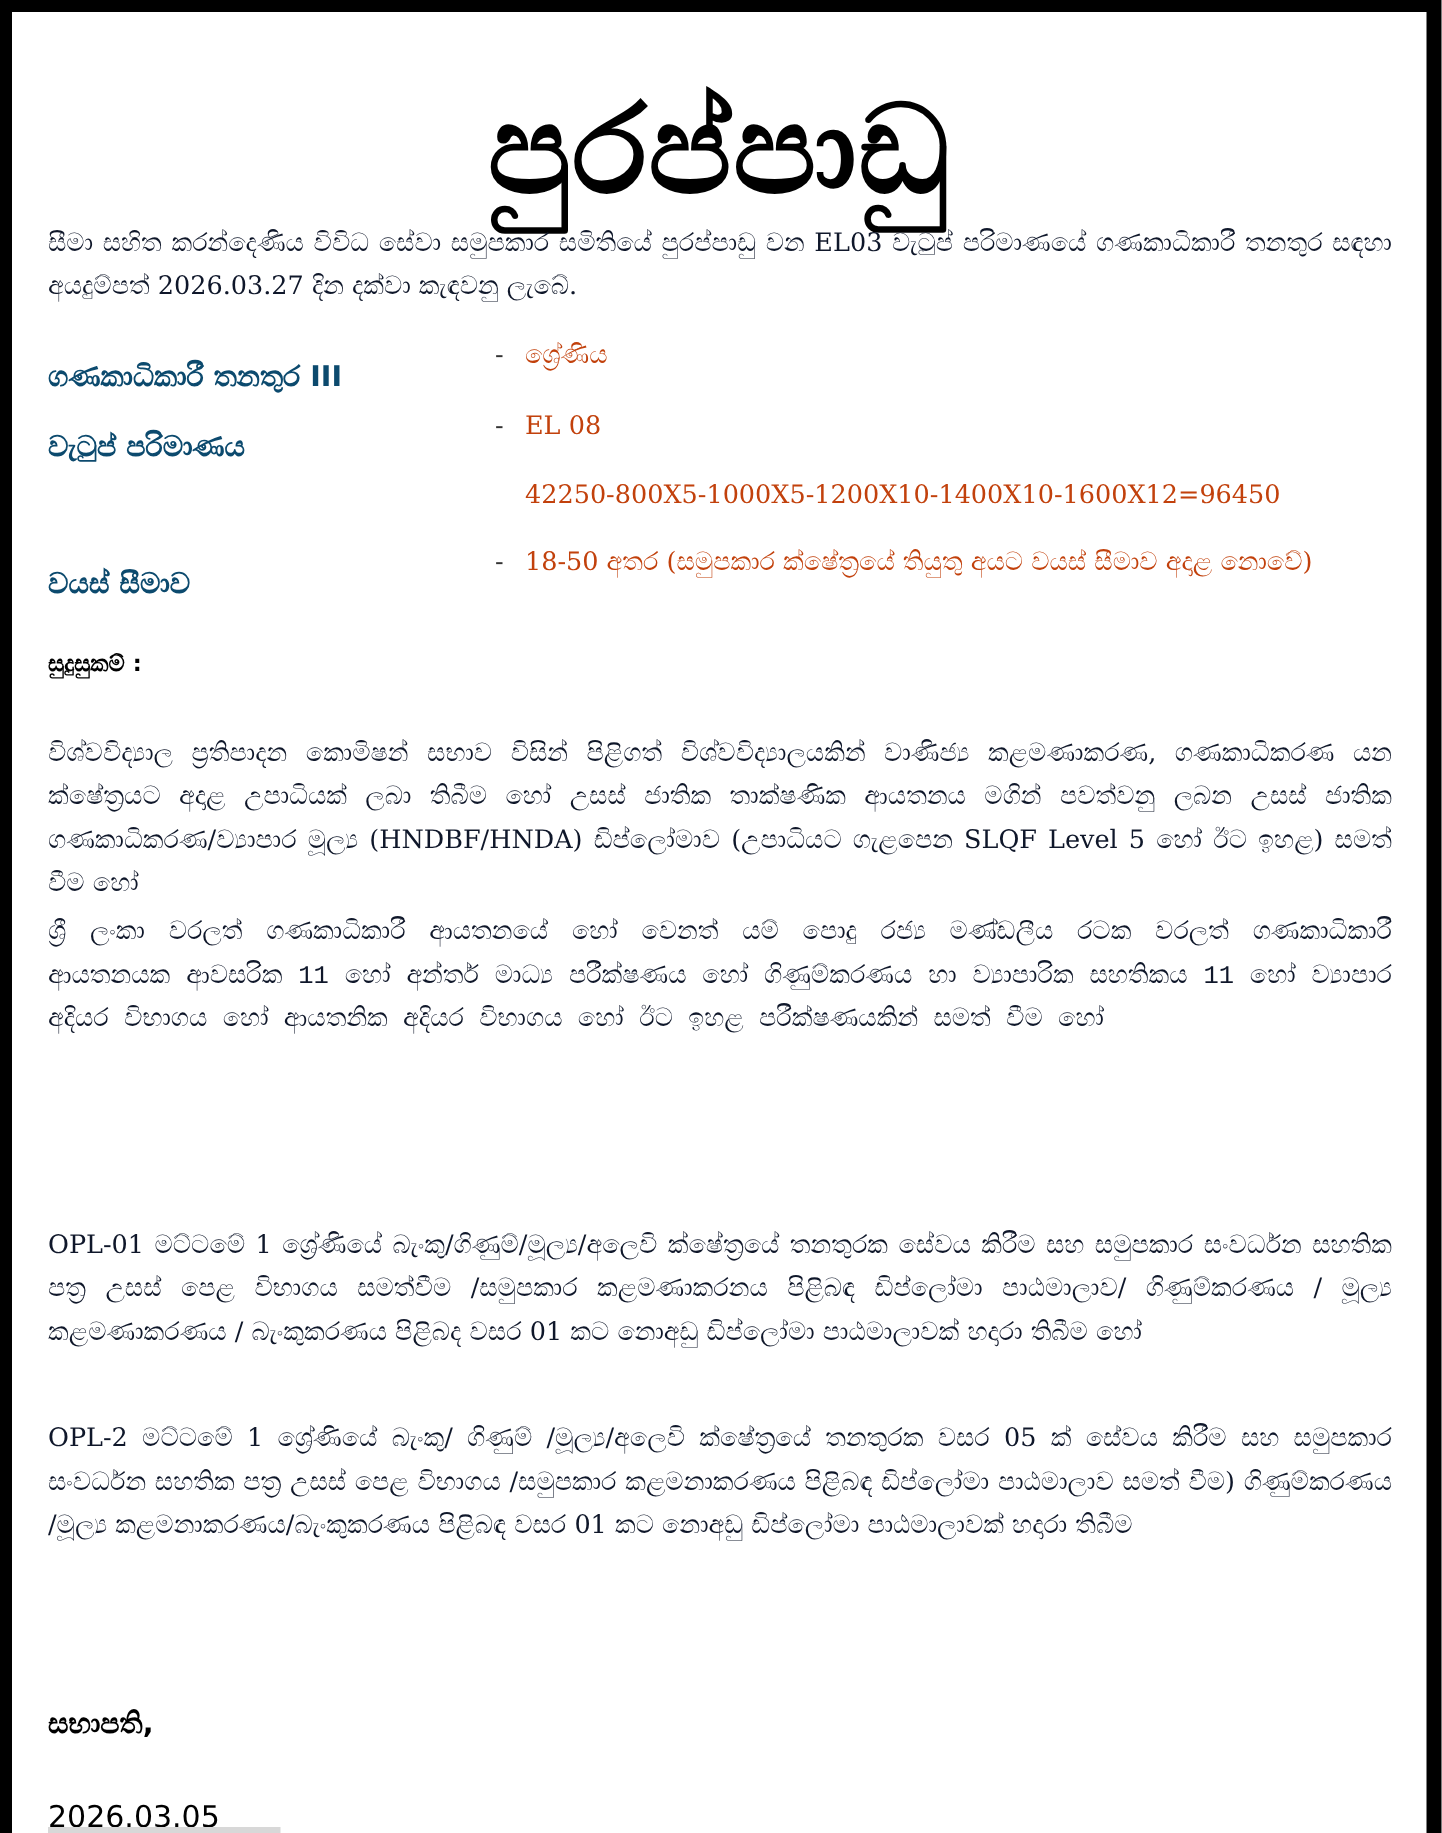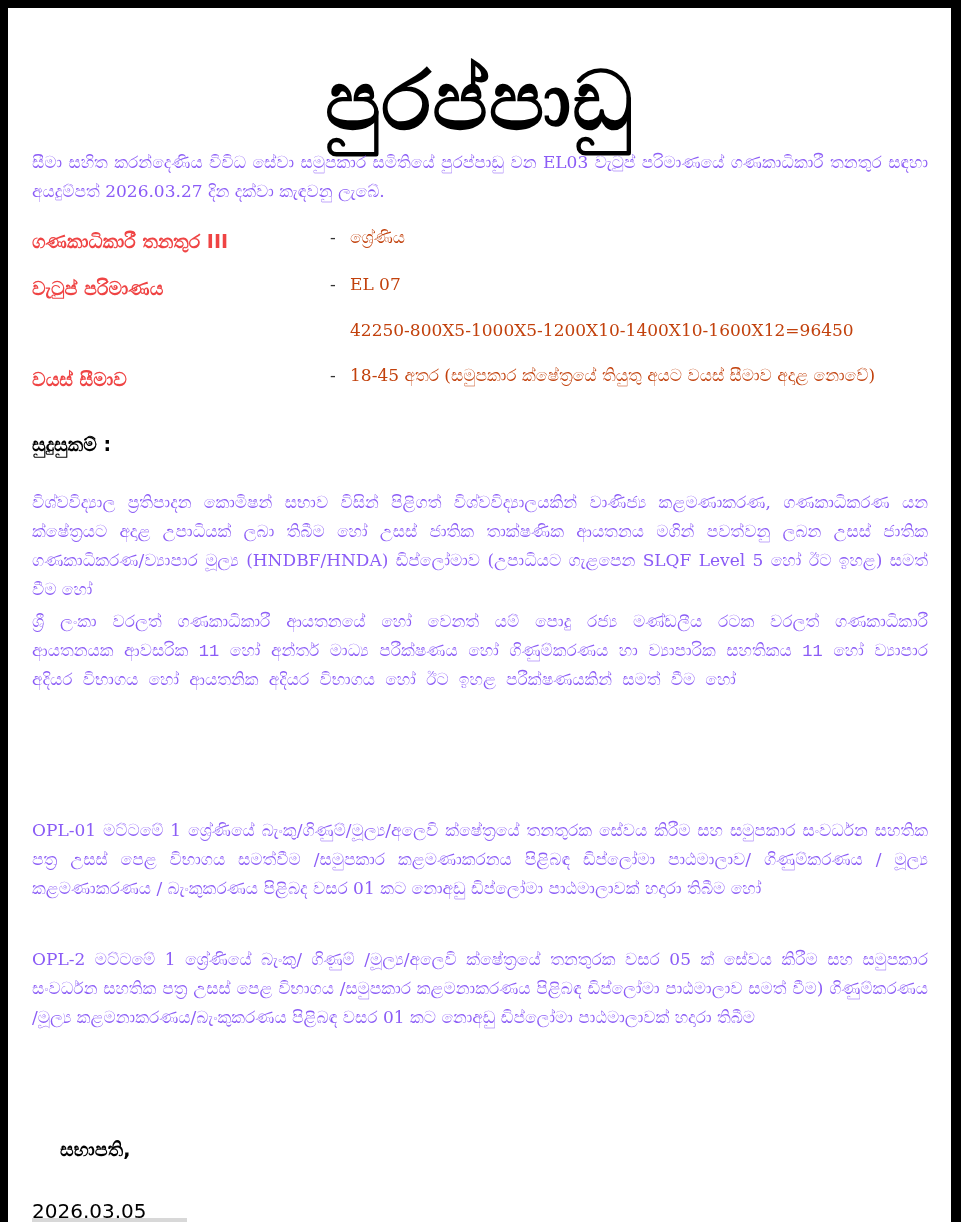--- a/index.html
+++ b/index.html
@@ -25,63 +25,63 @@
       font-size: 82px;
       line-height: 90px;
       color: #000;
       letter-spacing: 1px;
     }
     .text {
       position: absolute;
       left: 24px; width: 896px;
       font-size: 17px;
       line-height: 29px;
-      color: #8b5cf6;
+      color: #0f172a;
       text-align: justify;
     }
     .intro { top: 140px; }
     .row {
       position: absolute;
       left: 24px; width: 896px;
       font-size: 17px;
       line-height: 29px;
     }
     .row .label {
-      position: absolute; left: 0; top: 4px;
+      position: absolute; left: 0; top: 14px;
       font-family: "DejaVu Sans", sans-serif;
-      font-weight: bold; font-size: 19px; color: #ef4444;
+      font-weight: bold; font-size: 19px; color: #0c4a6e;
     }
     .row .dash {
       position: absolute; left: 298px; top: 0; color: #333;
     }
     .row .value {
       position: absolute; left: 318px; top: 0; width: 578px;
       color: #c2410c; text-align: justify;
     }
     .row1 { top: 215px; }
     .row2 { top: 262px; }
     .row3 { top: 308px; }
     .row4 { top: 353px; }
     .section-title {
       position: absolute; left: 24px; top: 425px;
       font-family: "DejaVu Sans", sans-serif;
-      font-weight: bold; font-size: 19px; color: #000;
+      font-weight: bold; font-size: 15px; color: #000;
     }
     .p1 { top: 480px; }
     .p2 { top: 600px; font-family: Liberation Mono, monospace; }
     .p3 { top: 707px; }
     .p4 { top: 808px; }
     .p5 { top: 937px; }
     .p6 { top: 1067px; }
     .sig {
       position: absolute; left: 24px;
       font-family: "DejaVu Sans", sans-serif;
       font-size: 19px; color: #000; line-height: 28px;
     }
-    .sig1 { top: 1127px; font-weight: bold; margin-left: 28px; }
+    .sig1 { top: 1127px; font-weight: bold; }
     .sig2 { top: 1158px; font-weight: bold; }
     .sig3 { top: 1189px; font-weight: normal; font-size: 20px; }
     .shade {
       position: absolute; left: 24px; top: 1210px;
       width: 155px; height: 6px; background: #d8d8d8;
     }
   </style>
 </head>
 <body>
 
@@ -92,31 +92,31 @@
 
   <div class="row row1">
     <span class="label">ගණකාධිකාරී තනතුර III</span>
     <span class="dash">-</span>
     <span class="value">ශ්‍රේණිය</span>
   </div>
 
   <div class="row row2">
     <span class="label">වැටුප් පරිමාණය</span>
     <span class="dash">-</span>
-    <span class="value">EL 07</span>
+    <span class="value">EL 08</span>
   </div>
 
   <div class="row row3">
     <span class="value">42250-800X5-1000X5-1200X10-1400X10-1600X12=96450</span>
   </div>
 
   <div class="row row4">
     <span class="label">වයස් සීමාව</span>
     <span class="dash">-</span>
-    <span class="value">18-45 අතර (සමුපකාර ක්ෂේත්‍රයේ තියුතු අයට වයස් සීමාව අදාළ නොවේ)</span>
+    <span class="value">18-50 අතර (සමුපකාර ක්ෂේත්‍රයේ තියුතු අයට වයස් සීමාව අදාළ නොවේ)</span>
   </div>
 
   <div class="section-title">සුදුසුකම් :</div>
 
   <div class="text p1">විශ්වවිද්‍යාල ප්‍රතිපාදන කොමිෂන් සභාව විසින් පිළිගත් විශ්වවිද්‍යාලයකින් වාණිජ්‍ය කළමණාකරණ, ගණකාධිකරණ යන ක්ෂේත්‍රයට අදාළ උපාධියක් ලබා තිබීම හෝ උසස් ජාතික තාක්ෂණික ආයතනය මගින් පවත්වනු ලබන උසස් ජාතික ගණකාධිකරණ/ව්‍යාපාර මූල්‍ය (HNDBF/HNDA) ඩිප්ලෝමාව (උපාධියට ගැළපෙන SLQF Level 5 හෝ ඊට ඉහළ) සමත් වීම හෝ</div>
   <div class="text p2">ශ්‍රී ලංකා වරලත් ගණකාධිකාරී ආයතනයේ හෝ වෙනත් යම් පොදු රජ්‍ය මණ්ඩලීය රටක වරලත් ගණකාධිකාරී ආයතනයක ආවසරික 11 හෝ අන්තර් මාධ්‍ය පරීක්ෂණය හෝ ගිණුම්කරණය හා ව්‍යාපාරික සහතිකය 11 හෝ ව්‍යාපාර අදියර විභාගය හෝ ආයතනික අදියර විභාගය හෝ ඊට ඉහළ පරීක්ෂණයකින් සමත් වීම හෝ</div>
   <div class="text p4">OPL-01 මට්ටමේ 1 ශ්‍රේණියේ බැංකු/ගිණුම්/මූල්‍ය/අලෙවි ක්ෂේත්‍රයේ තනතුරක සේවය කිරීම සහ සමුපකාර සංවර්ධන සහතික පත්‍ර උසස් පෙළ විභාගය සමත්වීම /සමුපකාර කළමණාකරනය පිළිබඳ ඩිප්ලෝමා පාඨමාලාව/ ගිණුම්කරණය / මූල්‍ය කළමණාකරණය / බැංකුකරණය පිළිබද වසර 01 කට නොඅඩු ඩිප්ලෝමා පාඨමාලාවක් හදාරා තිබීම හෝ</div>
   <div class="text p5">OPL-2 මට්ටමේ 1 ශ්‍රේණියේ බැංකු/ ගිණුම් /මූල්‍ය/අලෙවි ක්ෂේත්‍රයේ තනතුරක වසර 05 ක් සේවය කිරීම සහ සමුපකාර සංවර්ධන සහතික පත්‍ර උසස් පෙළ විභාගය /සමුපකාර කළමනාකරණය පිළිබඳ ඩිප්ලෝමා පාඨමාලාව සමත් වීම) ගිණුම්කරණය /මූල්‍ය කළමනාකරණය/බැංකුකරණය පිළිබඳ වසර 01 කට නොඅඩු ඩිප්ලෝමා පාඨමාලාවක් හදාරා තිබීම</div>
 
 

